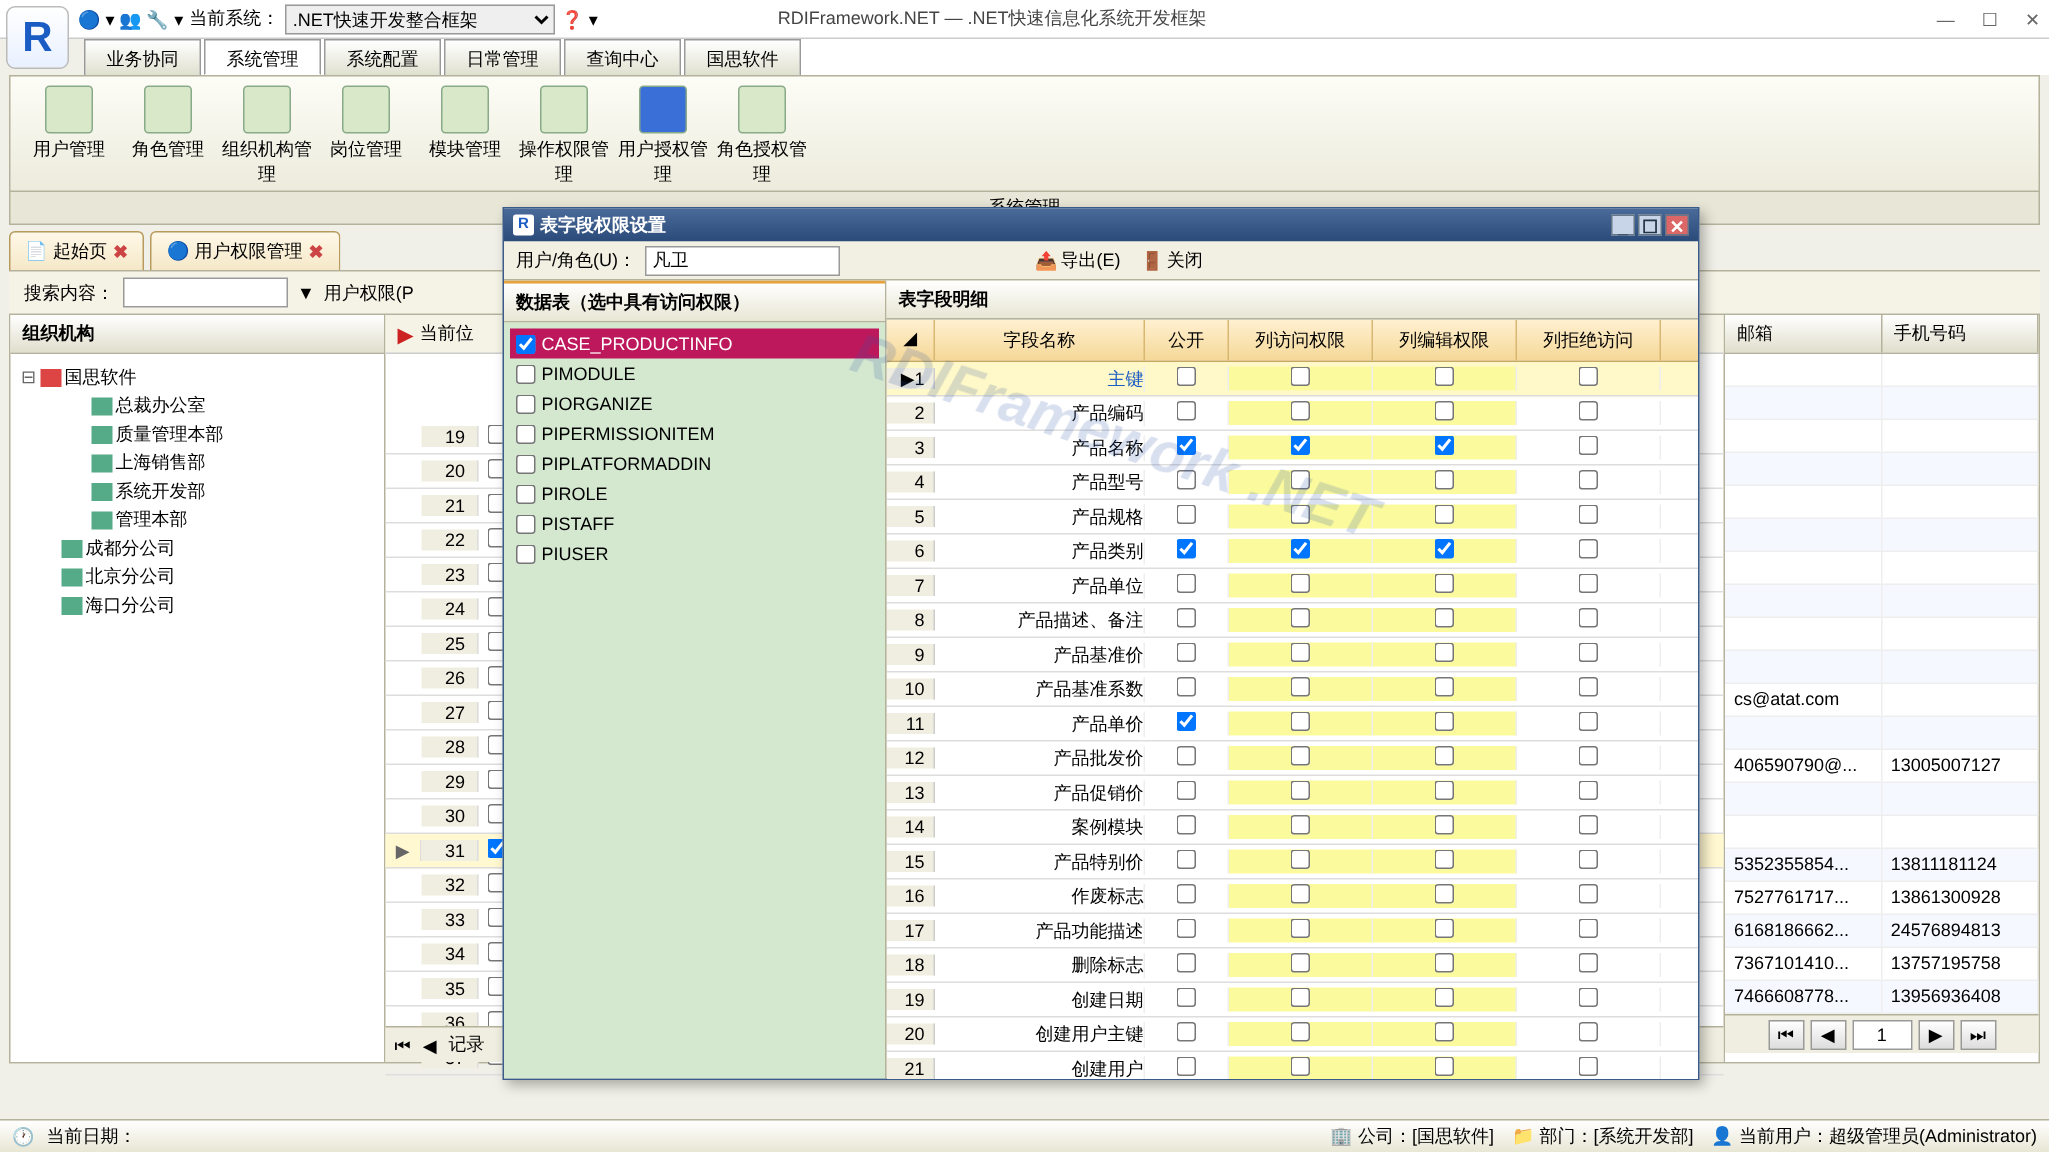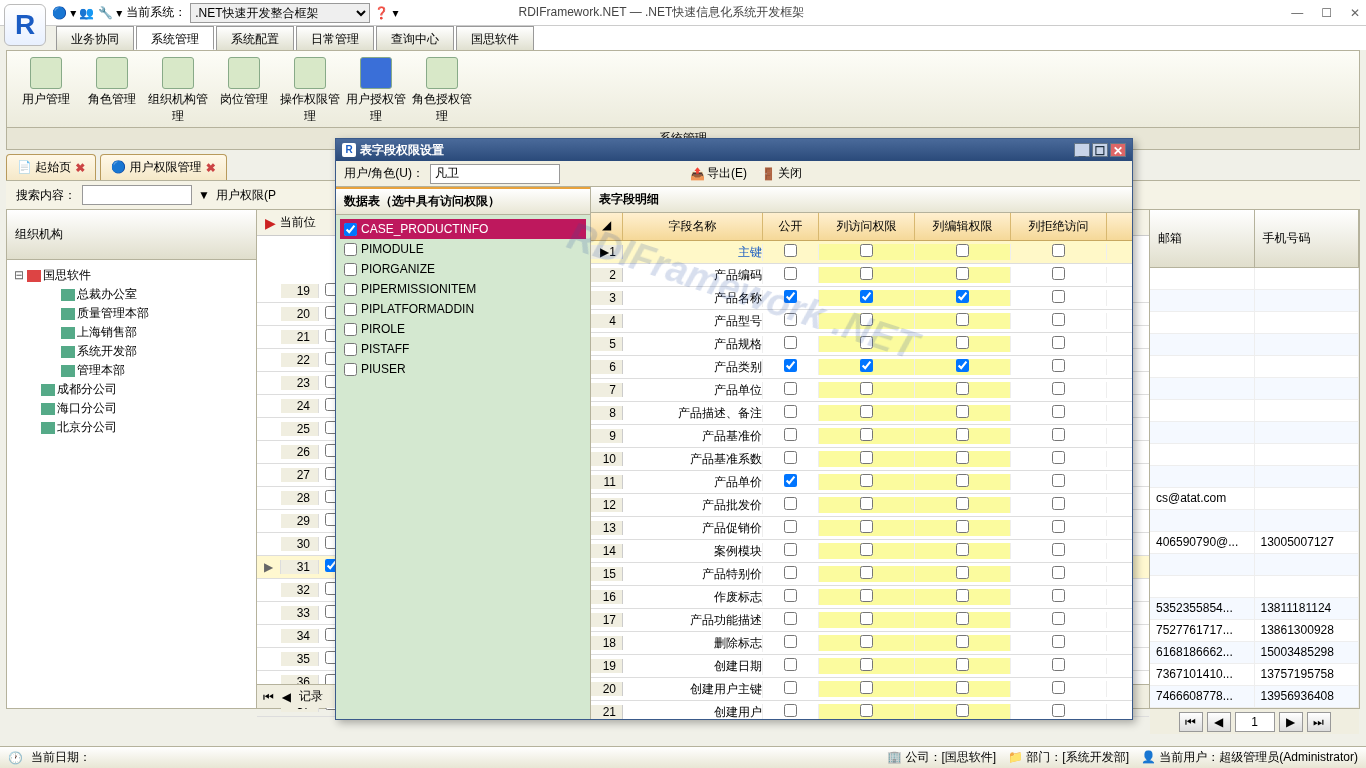--- a/index.html
+++ b/index.html
@@ -19,39 +19,39 @@
 .ribbon-btn .ic{width:32px;height:32px;margin:2px auto;background:#d8e8c8;border:1px solid #8a8;border-radius:3px}
 .ribbon-btn.blue .ic{background:#3a6fd8}
 .sub-title{text-align:center;padding:2px;background:#e8e6d6;border:1px solid #b5b29c;border-top:none;margin:0 6px}
 .doc-tabs{height:26px;display:flex;align-items:end;margin:4px 6px 0;gap:4px}
 .doc-tab{padding:4px 10px;border:1px solid #b89a5c;border-bottom:none;border-radius:4px 4px 0 0;background:linear-gradient(#fff8e8,#f5e8c8);display:flex;align-items:center;gap:4px}
 .doc-tab .cls{color:#c44;font-weight:bold;cursor:pointer}
 .search-row{padding:4px 10px;display:flex;align-items:center;gap:6px;background:#f5f3e6;border-top:1px solid #b5b29c;margin:0 6px}
 .search-row input{width:110px;height:20px;border:1px solid #999}
 .layout{display:flex;margin:0 6px;border:1px solid #b5b29c;height:500px;background:#fff}
 .org-panel{width:250px;border-right:1px solid #b5b29c;display:flex;flex-direction:column}
-.org-hdr{background:linear-gradient(#fff,#e0decc);padding:16px 8px;font-weight:normal;border-bottom:1px solid #b5b29c}
+.org-hdr{background:linear-gradient(#fff,#e0decc);padding:4px 8px;font-weight:bold;border-bottom:1px solid #b5b29c}
 .tree{padding:6px;flex:1;overflow:auto}
 .tree-node{padding:1px 0;white-space:nowrap;cursor:pointer}
 .tree-node .exp{display:inline-block;width:12px;text-align:center;color:#666}
 .tree-node .ic{display:inline-block;width:14px;height:12px;margin:0 2px;vertical-align:middle}
 .tree-node.l1{padding-left:14px}.tree-node.l2{padding-left:34px}
 .mid-panel{flex:1;position:relative}
 .mid-hdr{padding:4px 8px;display:flex;align-items:center;gap:4px;background:#f5f3e6;border-bottom:1px solid #ccc}
 .mid-hdr .arrow{color:#c22;font-size:14px}
 .num-grid{padding-top:44px}
 .num-row{display:flex;height:23px;align-items:center;border-bottom:1px solid #ddd}
 .num-row .sel-col{width:24px;text-align:center;color:#666;border-right:1px solid #ddd}
 .num-row .num{width:38px;text-align:right;padding-right:8px;border-right:1px solid #ddd;background:#f0eee0}
 .num-row .chk{width:24px;text-align:center}
 .num-row.selected{background:#fff8d0}
 .record-bar{position:absolute;bottom:0;left:0;right:0;height:24px;background:#f0eee0;border-top:1px solid #b5b29c;display:flex;align-items:center;padding:0 6px;gap:8px}
 .right-panel{width:210px;border-left:1px solid #b5b29c}
 .right-hdr{display:flex;background:linear-gradient(#fff,#e0decc);border-bottom:1px solid #b5b29c}
-.right-hdr div{flex:1;padding:20px 8px;border-right:1px solid #b5b29c}
+.right-hdr div{flex:1;padding:4px 8px;border-right:1px solid #b5b29c}
 .right-data{height:440px;overflow:hidden}
 .right-row{display:flex;height:22px;border-bottom:1px solid #eee}
 .right-row.alt{background:#f5f9ff}
 .right-row div{flex:1;padding:3px 6px;overflow:hidden;white-space:nowrap;border-right:1px solid #eee}
 .pager{height:26px;border-top:1px solid #b5b29c;display:flex;align-items:center;justify-content:center;gap:4px;background:#f0eee0}
 .pager button{width:24px;height:20px;border:1px solid #999;background:linear-gradient(#fff,#ddd);cursor:pointer}
 .pager input{width:40px;height:20px;text-align:center;border:1px solid #999}
 .statusbar{position:absolute;bottom:0;left:0;right:0;height:22px;background:linear-gradient(#fff,#e8e6d4);border-top:1px solid #b5b29c;display:flex;align-items:center;padding:0 8px;gap:8px}
 .statusbar .r{margin-left:auto;display:flex;gap:12px}
 
@@ -126,20 +126,24 @@
     <div class="ribbon-btn">
       <div class="ic"></div>
       <div>组织机构管理</div>
     </div>
     <div class="ribbon-btn">
       <div class="ic"></div>
       <div>岗位管理</div>
     </div>
     <div class="ribbon-btn">
       <div class="ic"></div>
+      <div>模块管理</div>
+    </div>
+    <div class="ribbon-btn">
+      <div class="ic"></div>
       <div>操作权限管理</div>
     </div>
     <div class="ribbon-btn blue">
       <div class="ic"></div>
       <div>用户授权管理</div>
     </div>
     <div class="ribbon-btn">
       <div class="ic"></div>
       <div>角色授权管理</div>
     </div>
@@ -162,22 +166,22 @@
   <div class="org-panel">
     <div class="org-hdr">组织机构</div>
     <div class="tree" id="tree">
         <div class="tree-node l0"><span class="exp">⊟</span><span class="ic" style="background:#d44"></span>国思软件</div>
         <div class="tree-node l2"><span class="exp"></span><span class="ic" style="background:#5a8"></span>总裁办公室</div>
         <div class="tree-node l2"><span class="exp"></span><span class="ic" style="background:#5a8"></span>质量管理本部</div>
         <div class="tree-node l2"><span class="exp"></span><span class="ic" style="background:#5a8"></span>上海销售部</div>
         <div class="tree-node l2"><span class="exp"></span><span class="ic" style="background:#5a8"></span>系统开发部</div>
         <div class="tree-node l2"><span class="exp"></span><span class="ic" style="background:#5a8"></span>管理本部</div>
         <div class="tree-node l1"><span class="exp"></span><span class="ic" style="background:#5a8"></span>成都分公司</div>
+        <div class="tree-node l1"><span class="exp"></span><span class="ic" style="background:#5a8"></span>北京分公司</div>
         <div class="tree-node l1"><span class="exp"></span><span class="ic" style="background:#5a8"></span>海口分公司</div>
-        <div class="tree-node l1"><span class="exp"></span><span class="ic" style="background:#5a8"></span>北京分公司</div>
       </div>
   </div>
   <div class="mid-panel">
     <div class="mid-hdr">
       <span class="arrow">▶</span>
       <span>当前位</span>
     </div>
     <div class="num-grid" id="num-grid">
         <div class="num-row">
           <div class="sel-col"></div>
@@ -350,21 +354,21 @@
         <div class="right-row alt">
           <div>5352355854...</div>
           <div>13811181124</div>
         </div>
         <div class="right-row">
           <div>7527761717...</div>
           <div>13861300928</div>
         </div>
         <div class="right-row alt">
           <div>6168186662...</div>
-          <div>15003485298</div>
+          <div>24576894813</div>
         </div>
         <div class="right-row">
           <div>7367101410...</div>
           <div>13757195758</div>
         </div>
         <div class="right-row alt">
           <div>7466608778...</div>
           <div>13956936408</div>
         </div>
       </div>

